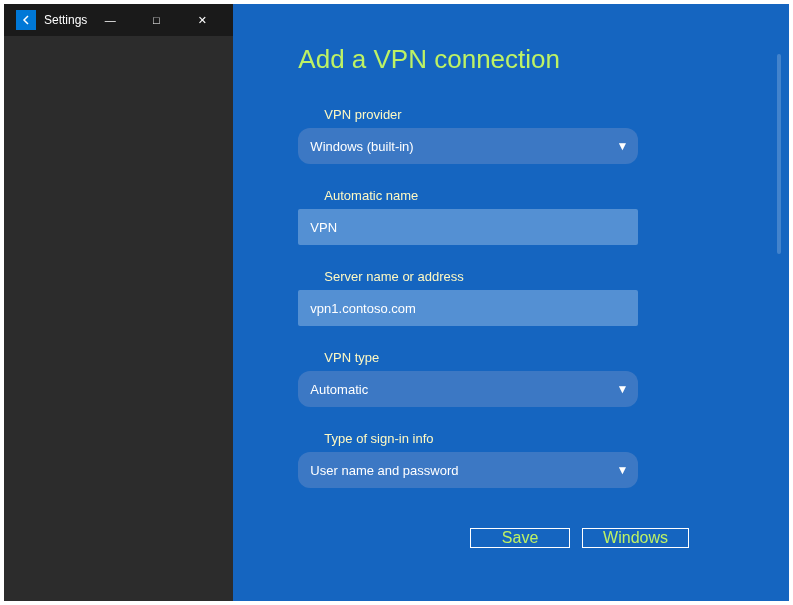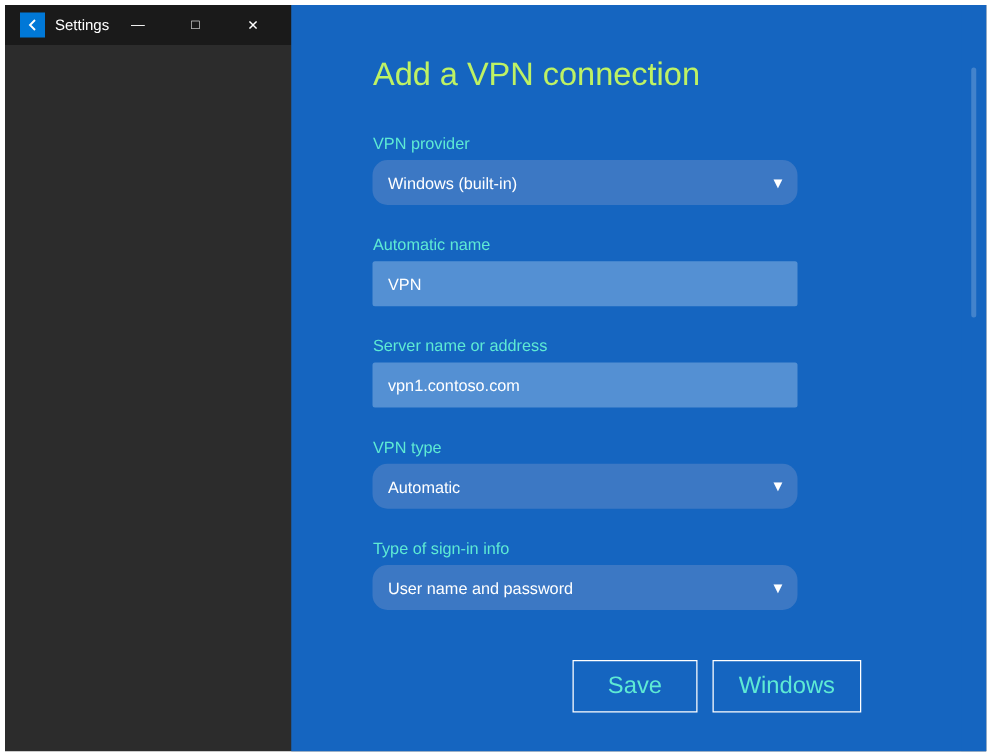--- a/index.html
+++ b/index.html
@@ -112,24 +112,25 @@
       font-size: 26px;
       font-weight: 300;
       margin-bottom: 32px;
     }
 
     .form-group {
       margin-bottom: 24px;
     }
 
     .form-label {
-      color: #5eead4;
+      color: #fef9c3;
       font-size: 13px;
       margin-bottom: 6px;
       display: block;
+      margin-left: 26px;
     }
 
     .select-wrapper {
       position: relative;
       width: 340px;
     }
 
     .select-wrapper select {
       width: 100%;
       height: 36px;
@@ -178,26 +179,26 @@
 
     .footer-buttons {
       display: flex;
       justify-content: flex-end;
       gap: 12px;
       margin-top: 40px;
       padding-right: 30px;
     }
 
     .btn {
-      height: 42px;
+      height: 20px;
       min-width: 100px;
       border: 1.5px solid #ffffff;
       background: transparent;
-      color: #5eead4;
-      font-size: 19px;
+      color: #bef264;
+      font-size: 16px;
       cursor: pointer;
       padding: 0 20px;
       font-family: 'Segoe UI', sans-serif;
     }
   </style>
 </head>
 <body>
 
 <div class="window">
 

